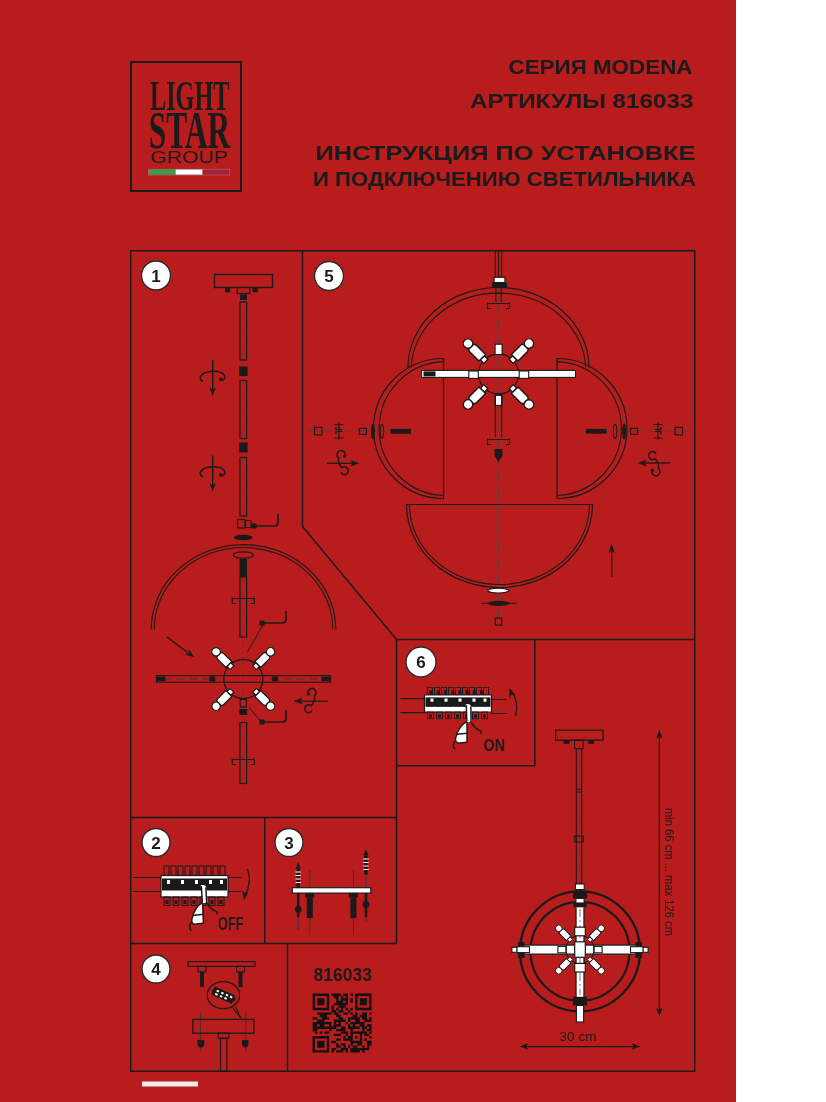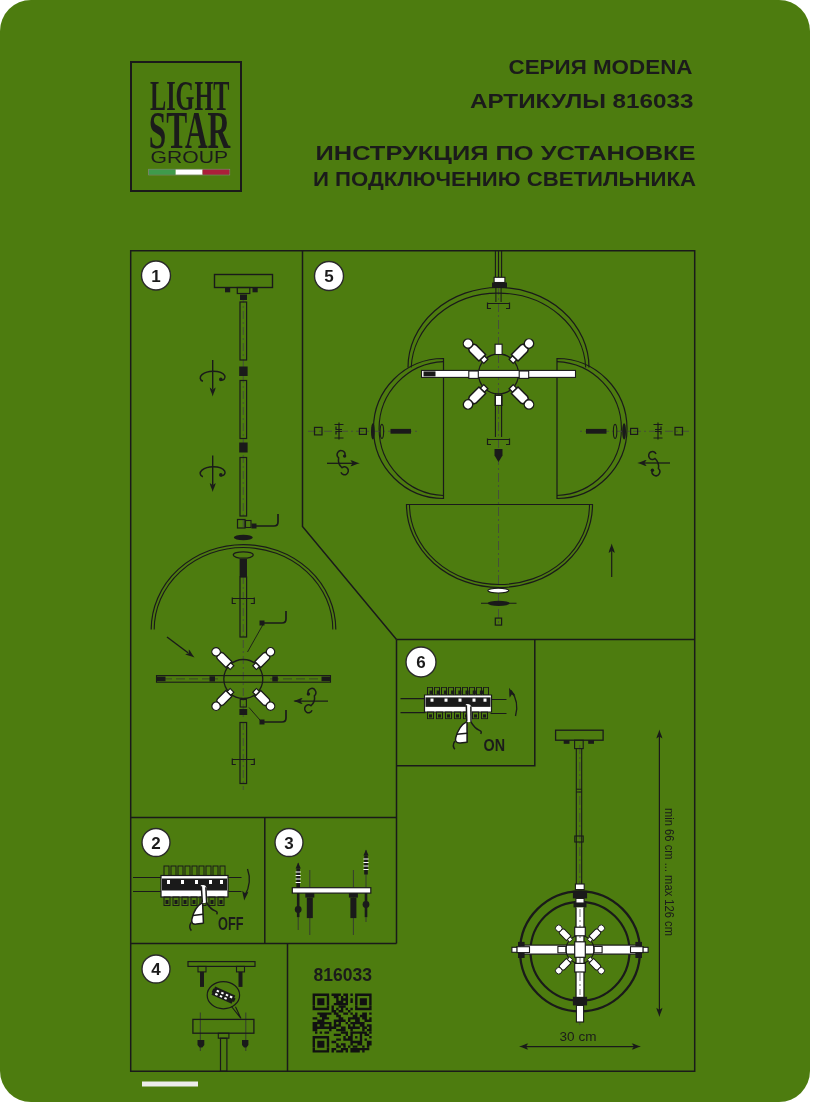--- a/index.html
+++ b/index.html
@@ -1,16 +1,16 @@
 <!DOCTYPE html>
 <html><head>
 <meta charset="utf-8">
 <style>
 html,body{margin:0;padding:0;background:#ffffff;}
-#page{position:relative;width:810px;height:1102px;background:#4d7c0f;overflow:hidden;border-radius:31px;}
+#page{position:relative;width:736px;height:1102px;background:#b91c1c;overflow:hidden;}
 svg{position:absolute;left:0;top:0;}
 svg text{font-family:"Liberation Sans",sans-serif;fill:#1b1b1b;}
 .ol{fill:none;stroke:#1a1a1a;}
 .bk{fill:#1a1a1a;stroke:none;}
 </style>
 </head>
 <body>
 <div id="page">
   <svg width="826" height="1102" viewBox="0 0 826 1102">
     <defs>

